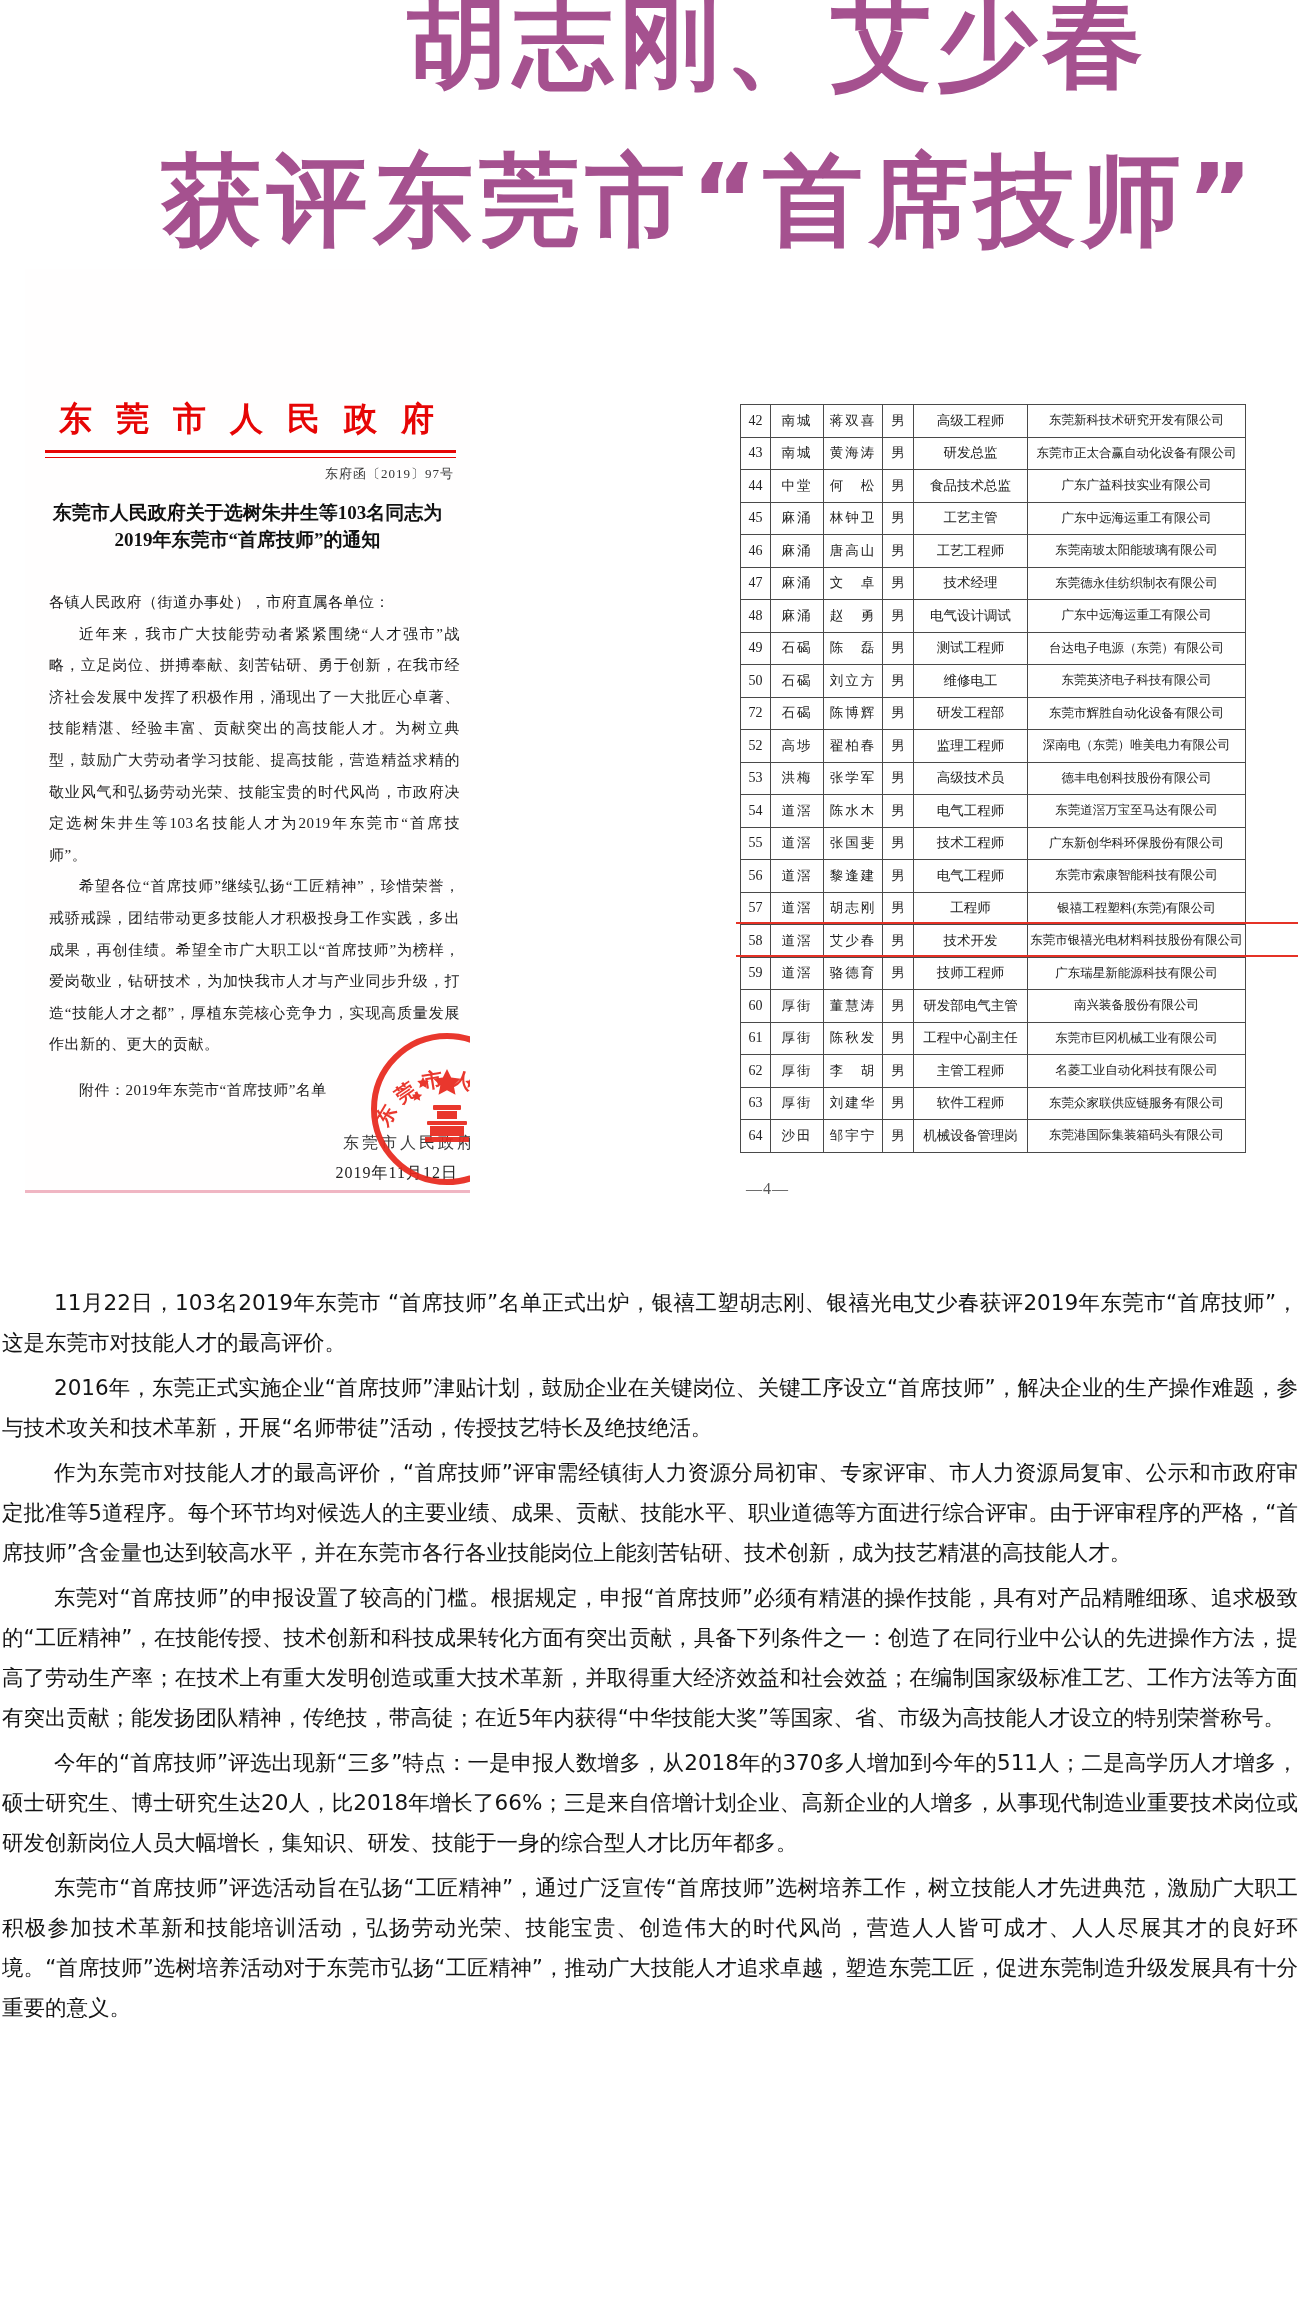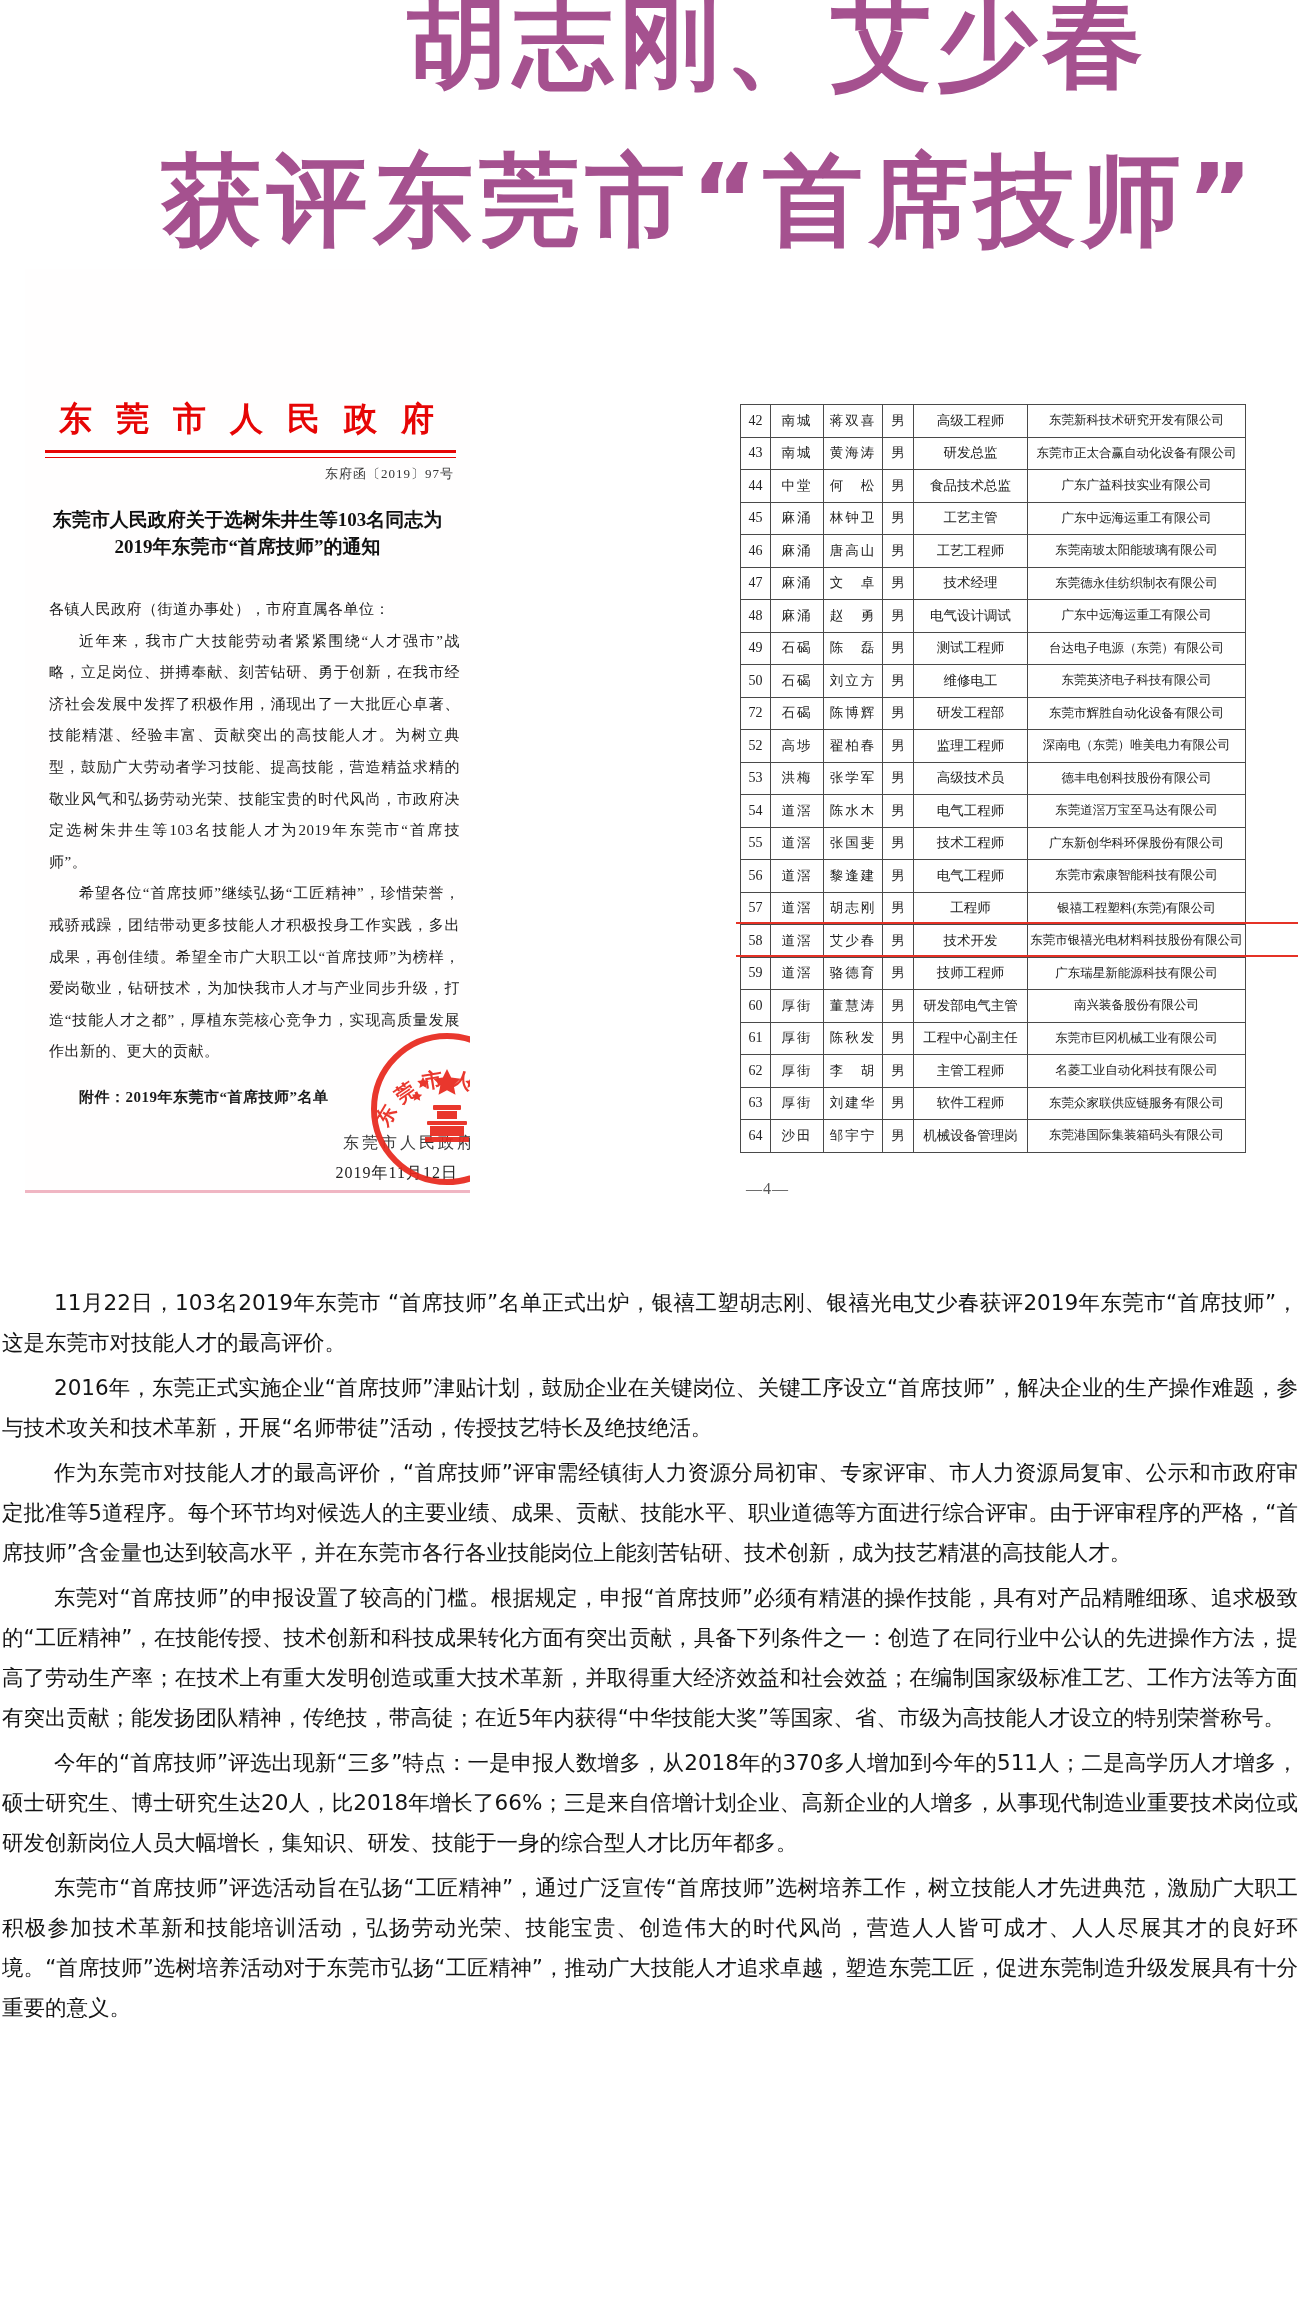--- a/index.html
+++ b/index.html
@@ -13,26 +13,26 @@
   .headline-line.l1 { transform:translateX(128px); }
   .headline-line.l2 { margin-top:56px; transform:translateX(60px); }
 
   
   .gov-doc { position:absolute; left:25px; top:269px; width:445px; height:925px;
              background:#fffefe; overflow:hidden; font-family:"Liberation Serif", serif; color:#1c1c1c; }
   .gov-agency { margin-top:128px; padding:0 22px 0 34px; color:#e60505; font-weight:bold;
                 font-size:33px; letter-spacing:24px; white-space:nowrap; text-align:center; }
   .red-rule { margin:8px 14px 0 20px; height:8px; border-top:3px solid #e60505; border-bottom:1.5px solid #e60505; }
   .doc-number { margin:7px 16px 0 0; text-align:right; font-size:13px; letter-spacing:1px; color:#333; }
-  .doc-title { margin-top:23px; text-align:center; font-weight:bold; font-size:19px; line-height:27px; color:#111; }
+  .doc-title { margin-top:16px; text-align:center; font-weight:bold; font-size:19px; line-height:27px; color:#111; }
   .doc-body { margin-top:34px; padding:0 10px 0 24px; font-size:15px; line-height:31.6px;
               text-align:justify; letter-spacing:0.5px; }
   .doc-body p { text-indent:2em; }
   .doc-body p.salutation { text-indent:0; }
-  .doc-body p.attachment { margin-top:14px;font-weight:bold; }
+  .doc-body p.attachment { margin-top:14px; }
   .doc-signature { position:absolute; top:864px; right:-6px; font-size:16px; letter-spacing:3px; color:#3a3a3a; }
   .doc-date { position:absolute; top:894px; right:12px; font-size:16px; letter-spacing:1px; color:#222; }
   .pink-rule { position:absolute; left:0; right:0; bottom:1px; height:3px; background:#f0b6c3; }
   .seal { position:absolute; left:342px; top:760px; width:160px; height:160px; opacity:0.93; }
 
   
   .roster { position:absolute; left:740px; top:404px; width:560px; }
   .roster table { border-collapse:collapse; table-layout:fixed; width:505px;
                   font-family:"Liberation Serif", serif; color:#222; }
   .roster td { border:1px solid #4a4a4a; text-align:center; vertical-align:middle;

